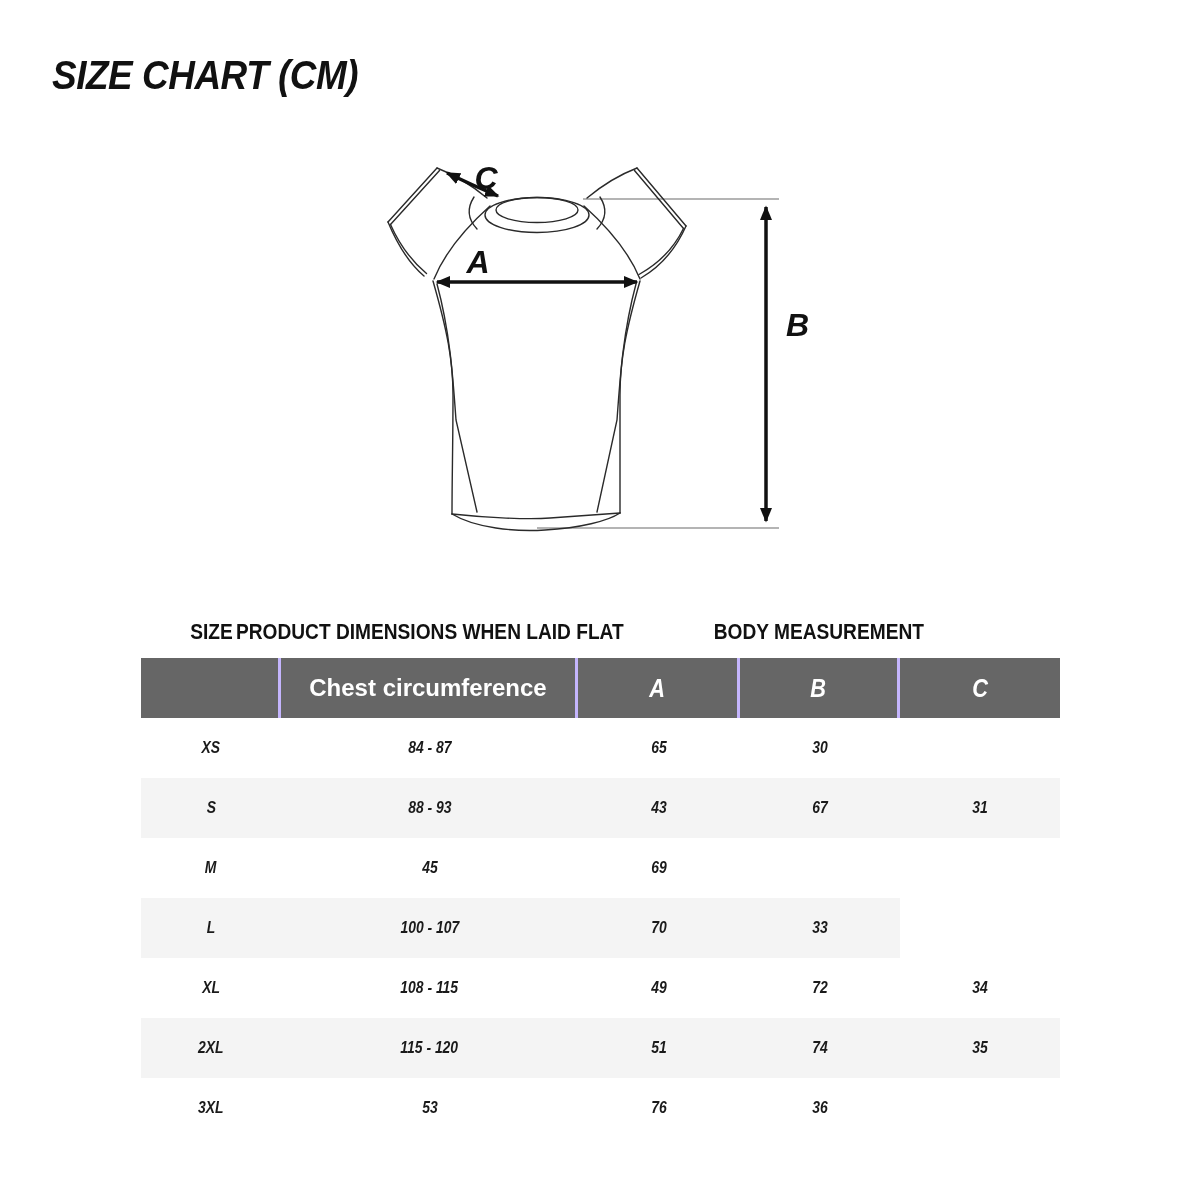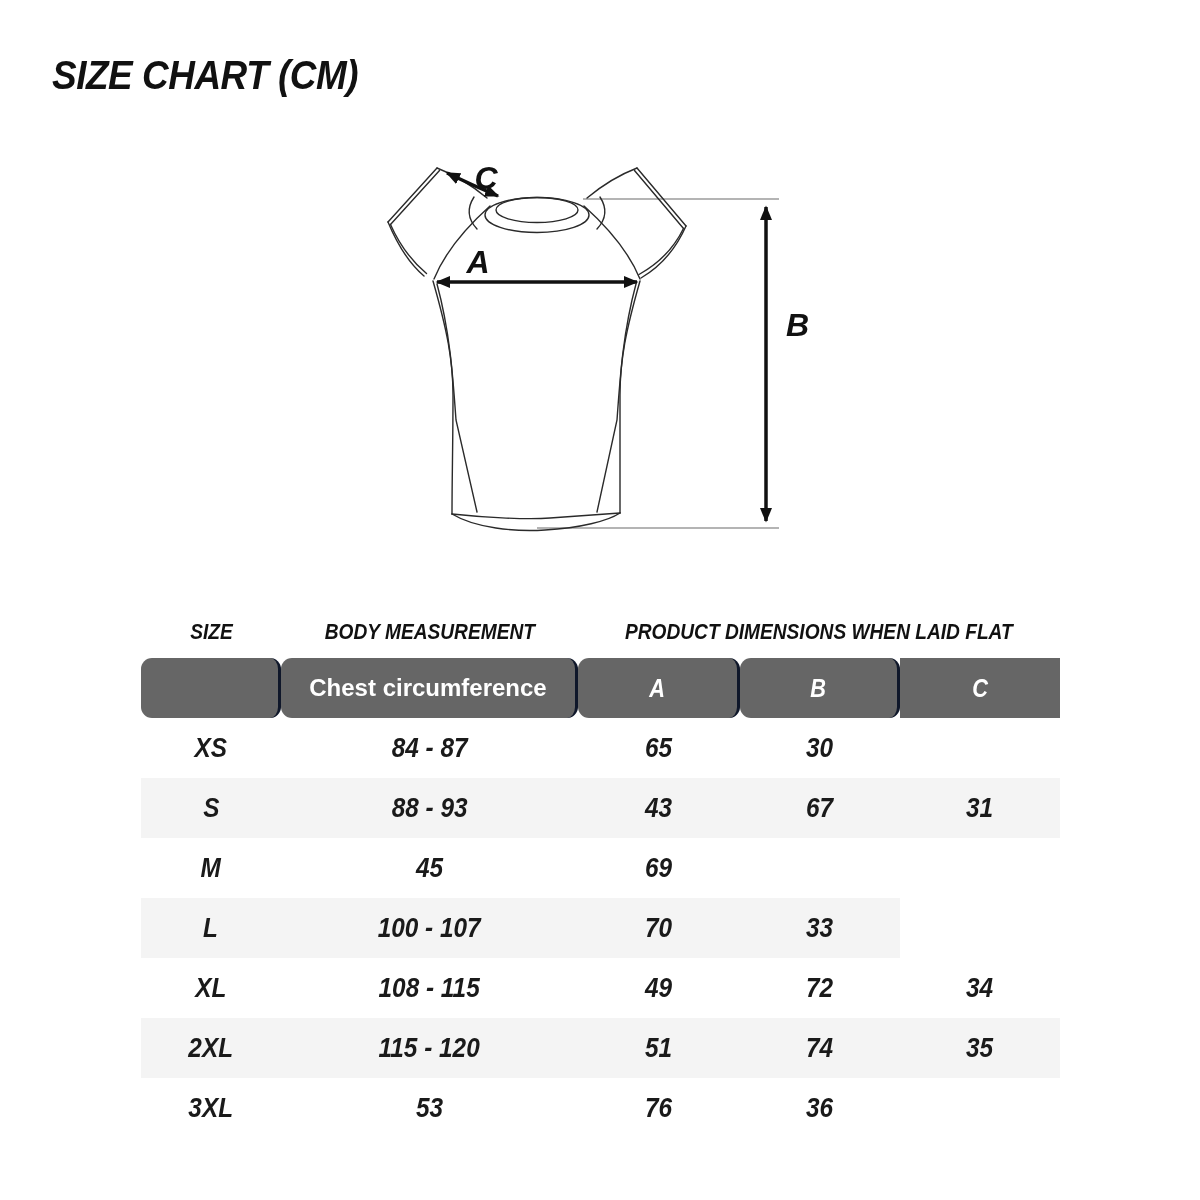--- a/index.html
+++ b/index.html
@@ -18,37 +18,37 @@
 
   .figure{position:absolute;left:320px;top:140px;width:540px;height:430px;}
 
   .sizetable{position:absolute;left:141px;top:605px;width:919px;}
   .grid5{display:grid;grid-template-columns:140px 297px 162px 160px 160px;}
   .grid3{display:grid;grid-template-columns:140px 297px 482px;}
 
   .collabels{height:53px;align-items:center;}
   .collabel{
     display:flex;align-items:center;justify-content:center;
-    font-size:22px;font-weight:bold;font-style:italic;color:#111;
+    font-size:22px;font-weight:bold;color:#111;
   }
 
   .hrow{height:60px;}
   .hcell{
     background:#666666;display:flex;align-items:center;justify-content:center;
     color:#ffffff;box-sizing:border-box;
   }
-  .hcell.gap{border-right:3px solid #0f172a;border-radius:11px;}
+  .hcell.gap{border-right:3px solid #c4b5fd;}
   .hcell .chest-txt{font-size:24px;font-weight:bold;}
   .hcell .abc{font-size:25px;font-weight:bold;font-style:italic;}
 
   .drow{height:60px;}
   .drow.stripe .dcell{background:#f4f4f4;}
   .dcell{
     display:flex;align-items:center;justify-content:center;
-    font-size:28px;font-weight:bold;font-style:italic;color:#1a1a1a;background:#ffffff;
+    font-size:16px;font-weight:bold;font-style:italic;color:#1a1a1a;background:#ffffff;
   }
 
   svg text{font-family:"Liberation Sans",sans-serif;}
   .dimlabel{font-size:32px;font-weight:bold;font-style:italic;fill:#111;}
 </style>
 </head>
 <body>
 
 <div class="page">
 
@@ -111,24 +111,24 @@
     <text class="dimlabel" x="486" y="189" text-anchor="middle" font-size="30">C</text>
   </svg>
 
   <div class="sizetable">
 
     <div class="collabels grid3">
       <div class="collabel">
           <span class="cx">SIZE</span>
         </div>
       <div class="collabel">
+          <span class="cx">PRODUCT DIMENSIONS WHEN LAID FLAT</span>
+        </div>
+      <div class="collabel">
           <span class="cx">BODY MEASUREMENT</span>
-        </div>
-      <div class="collabel">
-          <span class="cx">PRODUCT DIMENSIONS WHEN LAID FLAT</span>
         </div>
     </div>
 
     <div class="hrow grid5">
       <div class="hcell gap"></div>
       <div class="hcell gap">
           <span class="chest-txt">Chest circumference</span>
         </div>
       <div class="hcell gap">
           <span class="abc cx">A</span>

